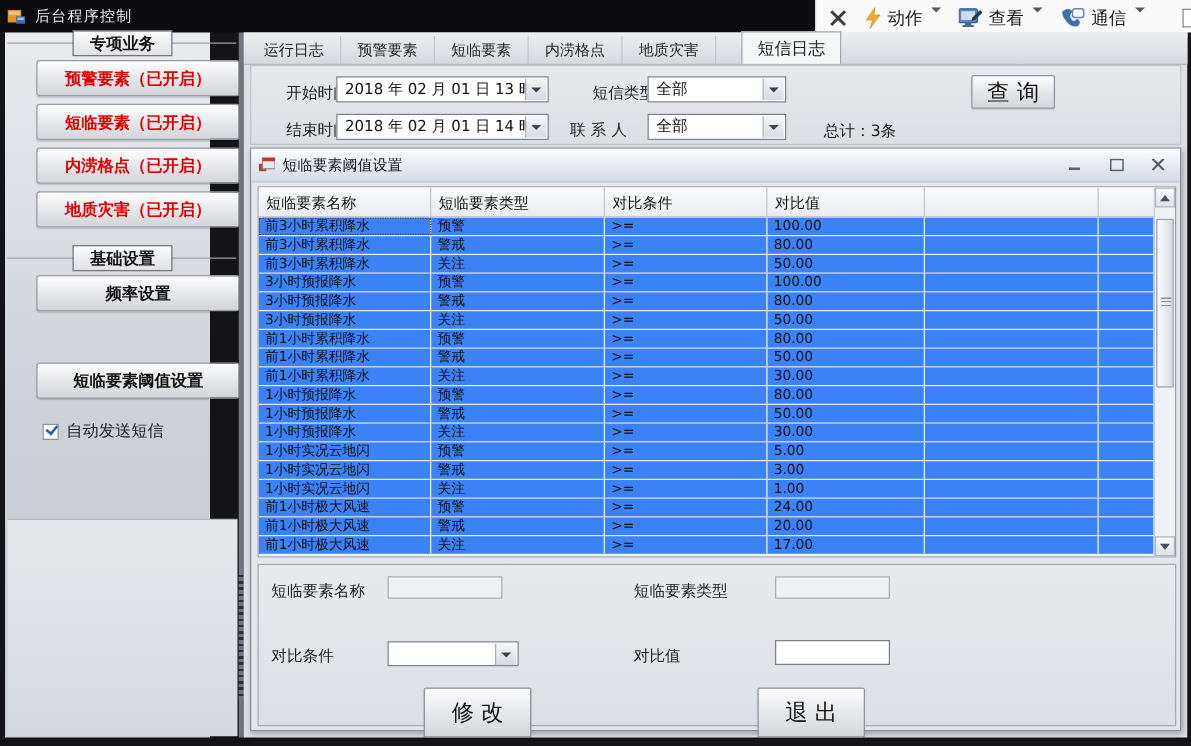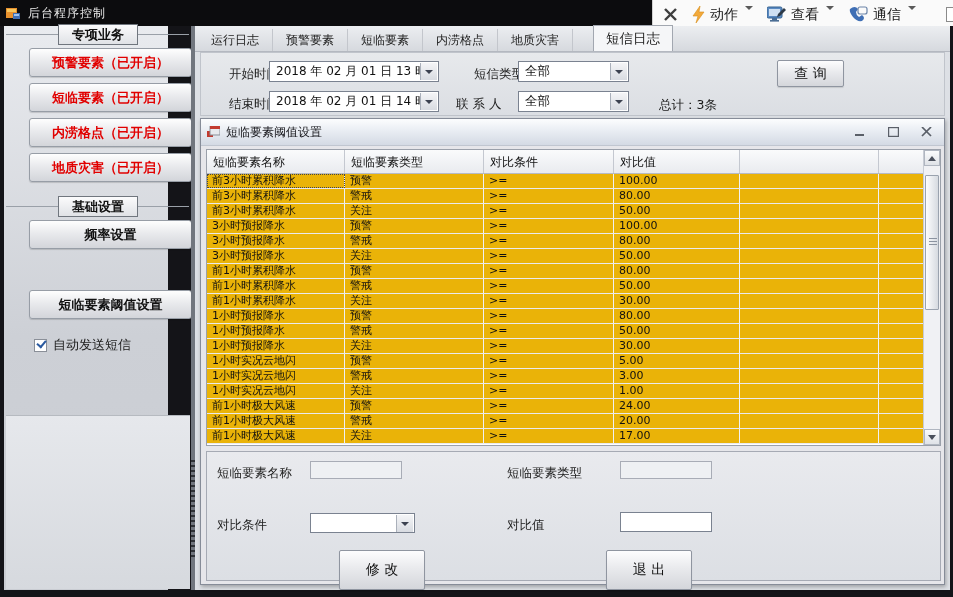--- a/index.html
+++ b/index.html
@@ -60,39 +60,39 @@
           font-size:12px;display:flex;align-items:center;padding-left:6px;}
   .drop-btn{position:absolute;right:1px;top:1px;width:17px;height:17px;
             background:linear-gradient(#f4f5f7,#d8dbe1);border-left:1px solid #aab0ba;
             display:flex;align-items:center;justify-content:center;}
   .drop-btn i{width:0;height:0;border-left:4px solid transparent;border-right:4px solid transparent;
             border-top:4px solid #3c4250;}
   .combo{position:absolute;width:111px;height:21px;background:#fff;border:1px solid #7a8290;
          font-size:12.5px;display:flex;align-items:center;padding-left:6px;}
   .btn3d{background:linear-gradient(180deg,#fdfdfe 0%,#e9eaed 45%,#d4d6db 100%);
          border:1px solid #8f95a0;border-radius:2px;display:flex;align-items:center;justify-content:center;
-         font-size:14px;color:#111;box-shadow:0 1px 1px rgba(0,0,0,.12);text-align:right;}
+         font-size:18px;color:#111;box-shadow:0 1px 1px rgba(0,0,0,.12);text-align:right;}
   .q-btn{position:absolute;left:576px;top:7px;width:67px;height:27px;}
   .q-total{position:absolute;left:458px;top:44px;font-size:12.5px;color:#1a1a1a;}
   
   .dialog{position:absolute;left:200px;top:118px;width:745px;height:467px;background:#e6e6ea;
           border:1px solid #868c98;box-shadow:1px 2px 4px rgba(0,0,0,.28);}
   .dlg-title{position:absolute;left:0;top:0;width:100%;height:27px;
           background:linear-gradient(#fcfdfe,#e9edf3 45%,#d4dae4);border-bottom:1px solid #c0c6d0;
           display:flex;align-items:center;padding:0 6px;}
   .dlg-title .dt{font-size:12px;color:#15151a;margin-left:6px;flex:1;}
   .wbtn{width:24px;height:17px;display:flex;align-items:center;justify-content:center;margin-left:9px;}
   
   .tablewrap{position:absolute;left:5px;top:30px;width:735px;height:297px;background:#fff;
              border:1px solid #9aa0aa;}
   .thead{display:flex;height:24px;background:linear-gradient(#fafbfc,#e9ebef);border-bottom:1px solid #b6bac4;}
   .th{border-right:1px solid #c4c8d0;padding:4px 6px;font-size:12px;color:#111;}
   .c1{width:138px;} .c2{width:139px;} .c3{width:130px;} .c4{width:126px;} .c5{width:139px;}
   .tbody{position:absolute;left:0;top:24px;right:17px;bottom:0;overflow:hidden;}
-  .trow{display:flex;height:15px;border-bottom:1px solid #e9eaee;background:#eab308;}
+  .trow{display:flex;height:15px;border-bottom:1px solid #e9eaee;background:#3b82f6;}
   .tc{font-size:11px;line-height:14px;padding:0 5px;white-space:nowrap;overflow:hidden;
       border-right:1px solid #f0f1f4;}
   .trow.sel .c1{outline:1px dotted #444;outline-offset:-1px;}
   
   .vscroll{position:absolute;right:0;top:0;width:17px;height:100%;background:#f0f1f4;border-left:1px solid #c8ccd4;}
   .sbtn{position:absolute;left:0;width:16px;height:16px;background:linear-gradient(#fafbfc,#dfe2e7);
         border:1px solid #b0b6c0;display:flex;align-items:center;justify-content:center;}
   .sbtn.up{top:0;} .sbtn.down{bottom:0;}
   .tri-up{width:0;height:0;border-left:4px solid transparent;border-right:4px solid transparent;border-bottom:5px solid #4a505c;}
   .tri-dn{width:0;height:0;border-left:4px solid transparent;border-right:4px solid transparent;border-top:5px solid #4a505c;}

